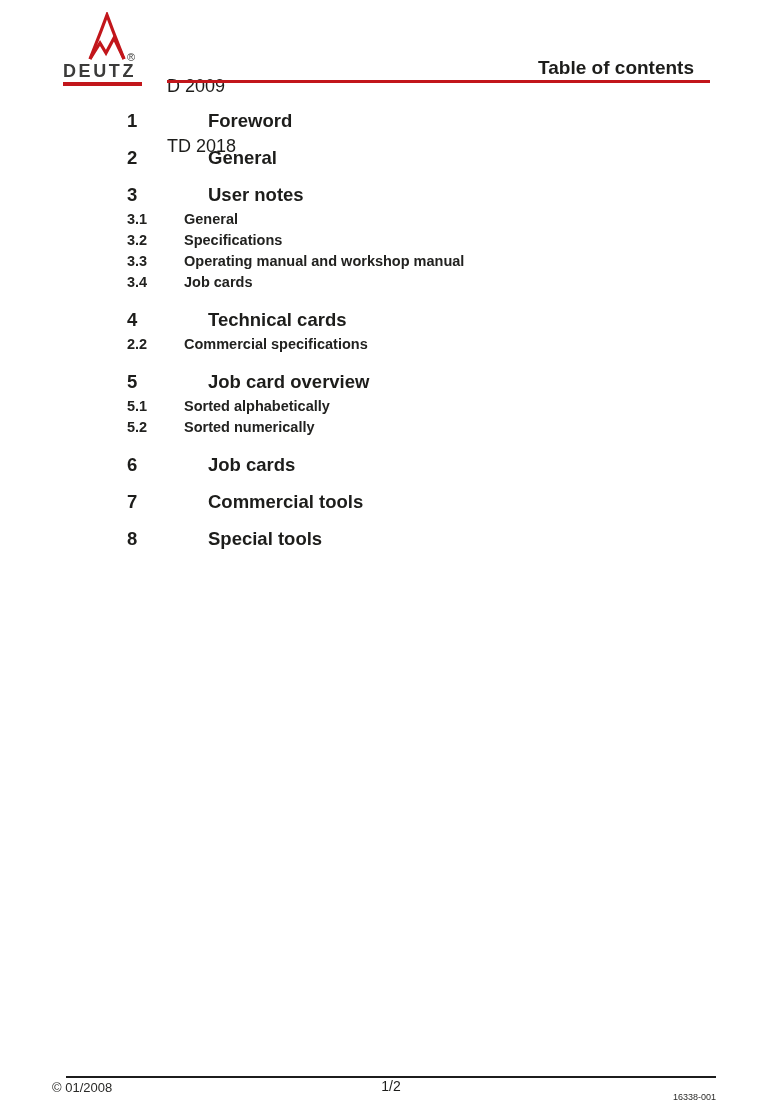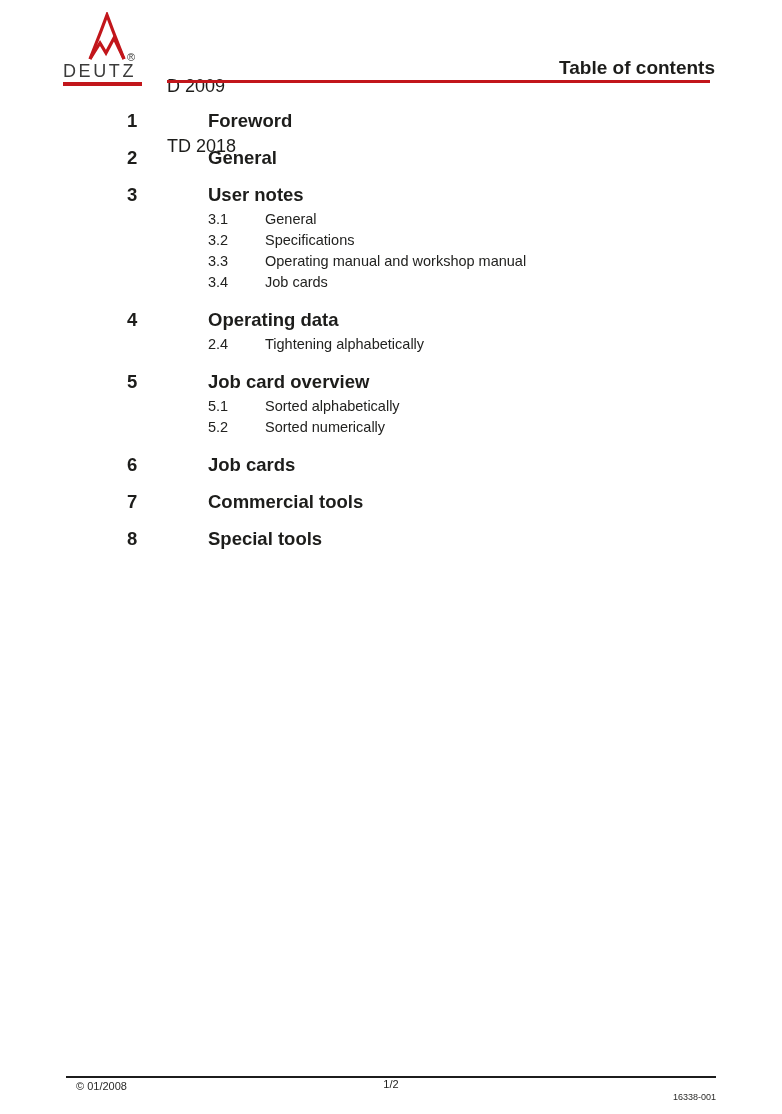--- a/index.html
+++ b/index.html
@@ -12,49 +12,49 @@
     color:#1d1d1b;
     overflow:hidden;
   }
 
   
   .logo{position:absolute;left:63px;top:10px;width:80px;}
   .spire-wrap{position:relative;height:52px;width:80px;}
   .spire{position:absolute;left:23px;top:2px;width:42px;height:50px;}
   .reg-mark{position:absolute;left:64px;top:42px;font-size:11px;color:#3b3b3a;line-height:1;}
   .wordmark{
-    font-size:18px;font-weight:normal;letter-spacing:2.6px;
+    font-size:18px;font-weight:bold;letter-spacing:2.6px;
     color:#3b3b3a;line-height:18px;white-space:nowrap;
   }
   .logo-bar{width:79px;height:4px;margin-top:2px;}
 
   .models{
     position:absolute;left:167px;top:36px;
     font-size:18px;font-weight:normal;line-height:20px;white-space:pre;
   }
   .page-title{
-    position:absolute;top:57px;right:67px;
+    position:absolute;top:57px;right:88px;
     font-size:19px;font-weight:bold;white-space:nowrap;
   }
   .header-rule{position:absolute;left:167px;top:80px;width:543px;height:3px;}
 
   
   .toc{position:absolute;left:127px;top:111px;width:580px;}
   .chapter{margin-bottom:17px;}
   .chapter-row{display:flex;font-weight:bold;font-size:18.5px;line-height:20px;}
   .ch-num{width:81px;flex:none;}
-  .subs{margin-left:81px;margin-top:4px;}
+  .subs{margin-top:4px;font-weight:bold;}
   .subs:empty{display:none;margin:0;}
   .sub-row{display:flex;font-size:14.5px;line-height:21px;color:#222220;}
   .sub-num{width:57px;flex:none;}
 
   
   .footer-rule{position:absolute;left:66px;top:1076px;width:650px;height:2px;background:#1c1c1c;}
-  .footer-left{position:absolute;left:76px;top:1080px;font-size:11px;color:#2a2a28;}
-  .footer-center{position:absolute;left:66px;top:1078px;width:650px;text-align:center;font-size:11px;color:#1d1d1b;}
+  .footer-left{position:absolute;left:52px;top:1080px;font-size:13px;color:#2a2a28;}
+  .footer-center{position:absolute;left:66px;top:1078px;width:650px;text-align:center;font-size:14px;color:#1d1d1b;}
   .footer-right{position:absolute;right:66px;top:1080px;font-size:9px;color:#2a2a28;margin-top:12px;}
 </style>
 </head>
 <body>
 
 <div class="page">
 
   <div class="logo">
     <div class="spire-wrap">
       <svg class="spire" viewBox="0 0 42 50">
@@ -118,27 +118,27 @@
       <span class="sub-num">3.4</span>
       <span class="sub-title">Job cards</span>
     </div>
 
   </div>
     </section>
 
     <section class="chapter">
       <div class="chapter-row">
         <span class="ch-num">4</span>
-        <span class="ch-title">Operating data</span>
+        <span class="ch-title">Technical cards</span>
       </div>
       <div class="subs">
 
     <div class="sub-row">
-      <span class="sub-num">2.4</span>
-      <span class="sub-title">Tightening alphabetically</span>
+      <span class="sub-num">2.2</span>
+      <span class="sub-title">Commercial specifications</span>
     </div>
   </div>
     </section>
 
     <section class="chapter">
       <div class="chapter-row">
         <span class="ch-num">5</span>
         <span class="ch-title">Job card overview</span>
       </div>
       <div class="subs">

